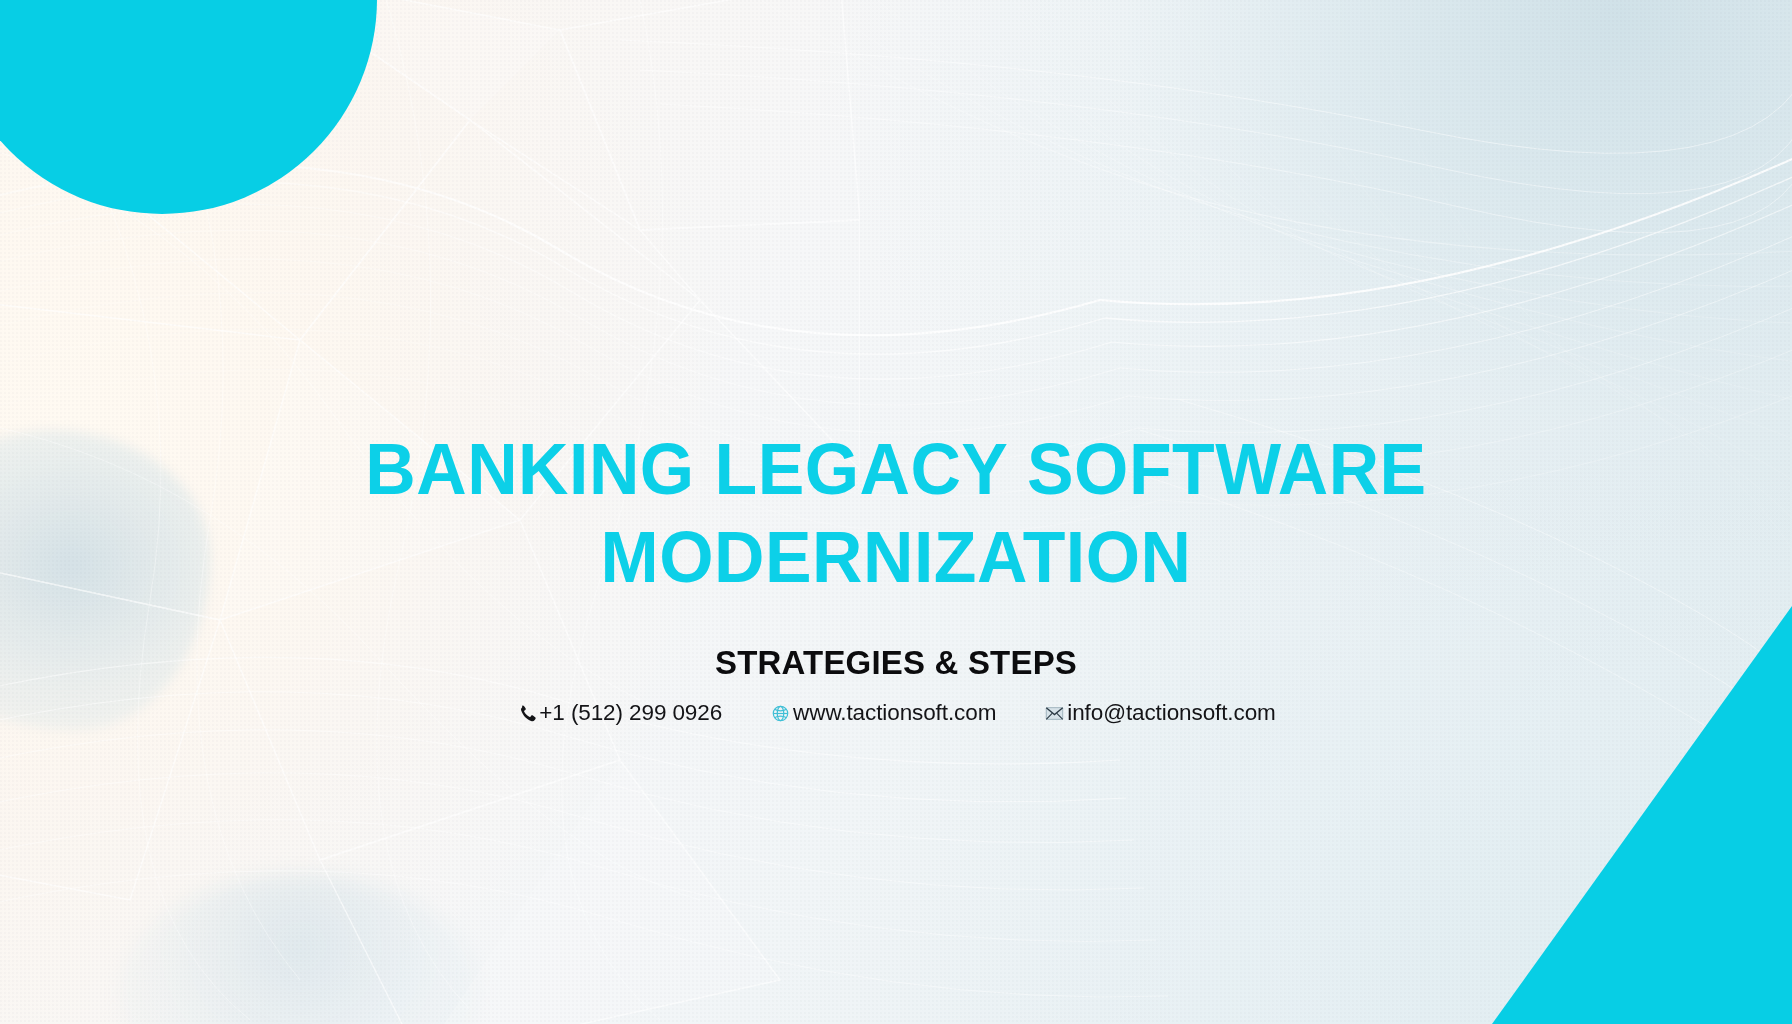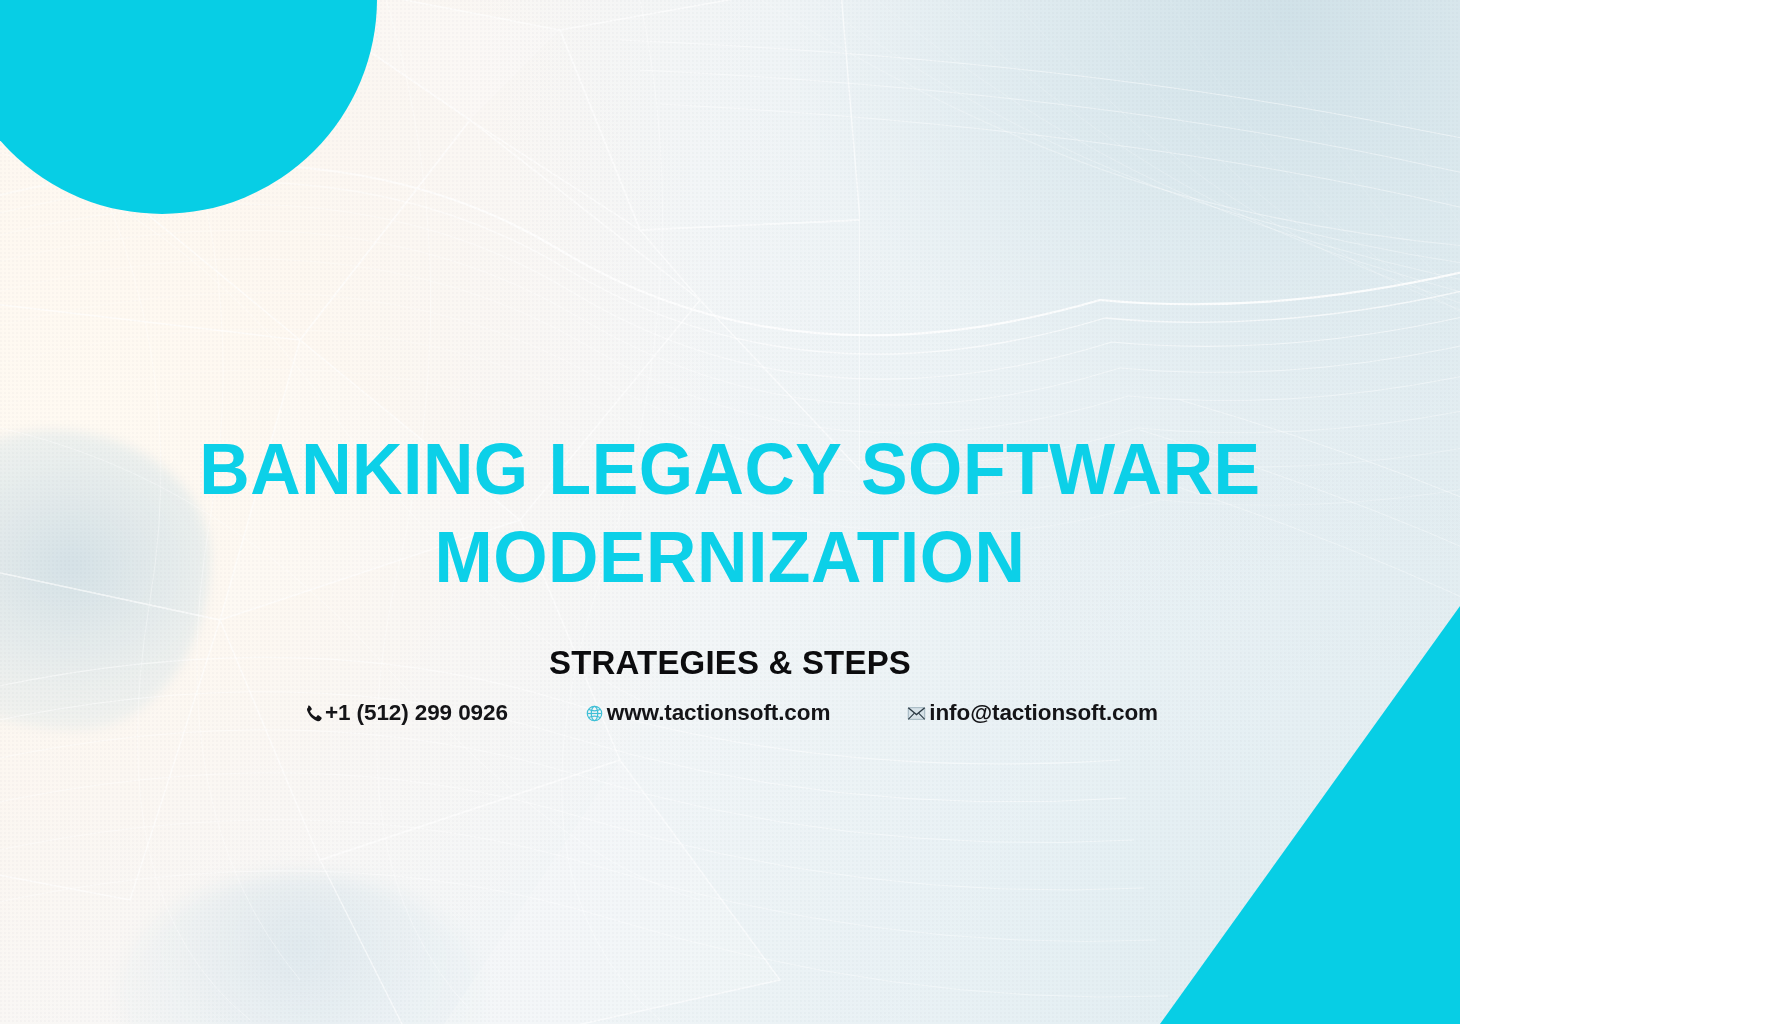--- a/index.html
+++ b/index.html
@@ -6,21 +6,21 @@
     margin: 0;
     padding: 0;
     background: #ffffff;
   }
   body {
     font-family: "Liberation Sans", sans-serif;
   }
 
   #banner {
     position: relative;
-    width: 1460px;
+    width: 1792px;
     height: 1024px;
     overflow: hidden;
     background: #0369a1;
   }
 
   
   .bg-base {
     position: absolute;
     inset: 0;
     background:
@@ -197,25 +197,25 @@
   }
 
   .contact-row {
     position: absolute;
     left: 0;
     right: 0;
     top: 700px;
     display: flex;
     justify-content: center;
     align-items: center;
-    gap: 76px;
+    gap: 48px;
     color: #141417;
     font-family: "Liberation Sans", sans-serif;
     font-size: 22.5px;
-    font-weight: 700;
+    font-weight: 400;
     letter-spacing: -0.1px;
   }
   .contact-item {
     display: flex;
     align-items: center;
     gap: 2px;
     white-space: nowrap;
   }
   .contact-item .ci-icon {
     display: inline-flex;

